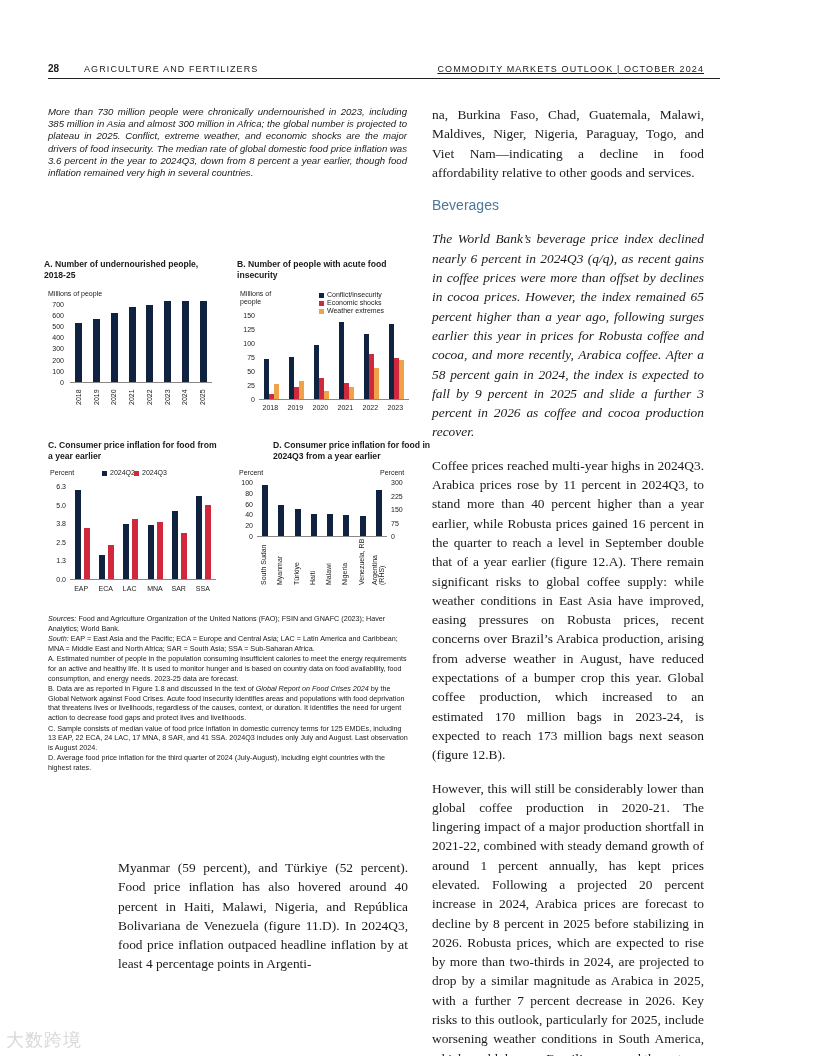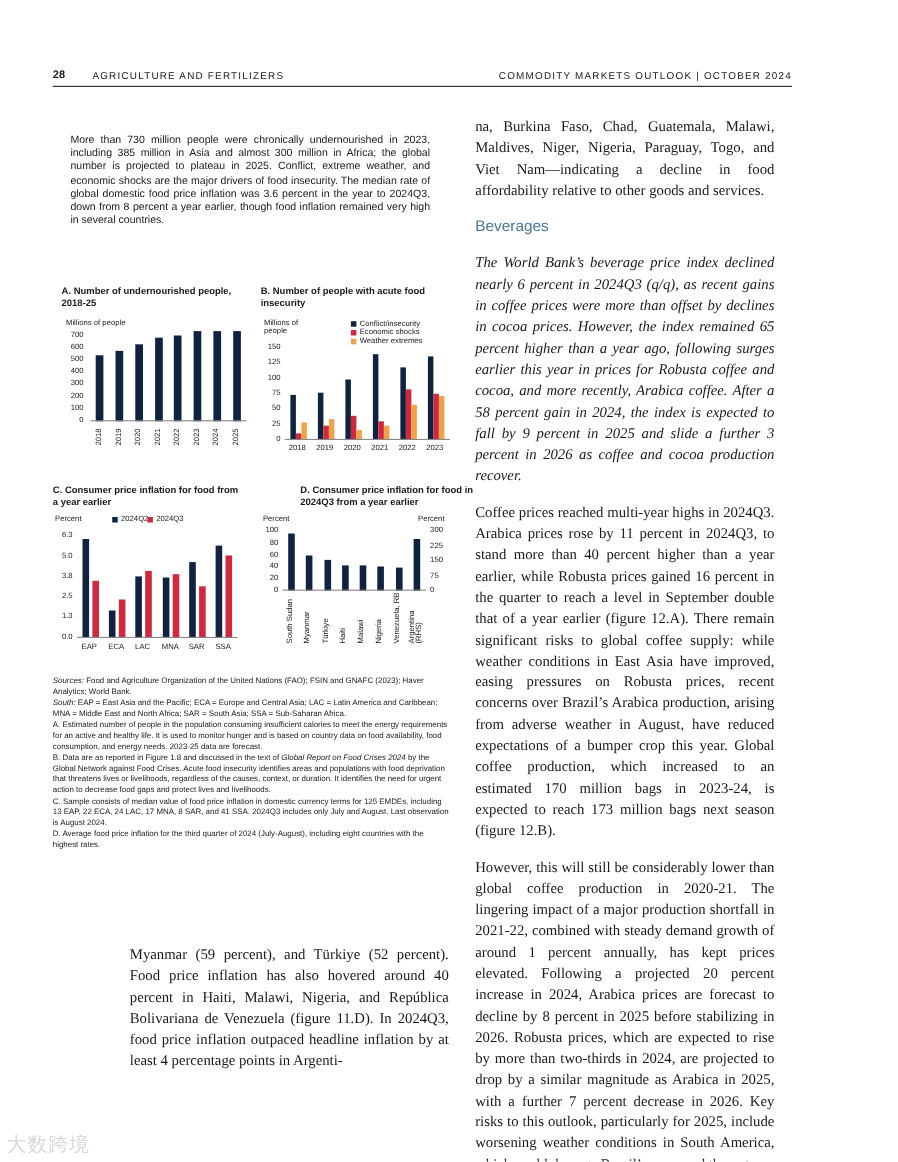--- a/index.html
+++ b/index.html
@@ -1,25 +1,25 @@
 <!DOCTYPE html>
 <html><head>
 <meta charset="utf-8">
 <style>
   html, body { margin:0; padding:0; background:#ffffff; }
   body { width:816px; height:1056px; position:relative; overflow:hidden; color:#1a1a1a; }
   .header { position:absolute; left:48px; top:60px; width:672px; height:18px; border-bottom:1.5px solid #222; font-family:"Liberation Sans", sans-serif; font-size:9px; letter-spacing:1.1px; }
   .header .pg { position:absolute; left:0; top:3px; font-weight:bold; font-size:10px; letter-spacing:0; }
   .header .sec { position:absolute; left:36px; top:4px; }
-  .header .right { position:absolute; right:0; top:4px; }
+  .header .right { position:absolute; right:16px; top:4px;text-decoration:underline; }
 
   .left { position:absolute; left:48px; top:106px; width:359px; font-family:"Liberation Sans", sans-serif; }
   .fig-title { font-size:12.5px; font-weight:bold; line-height:16px; margin:0 0 12px 0; }
   .fig-title .num { color:#4a7898; }
-  .fig-desc { font-size:9.6px; line-height:12.2px; text-align:justify; margin:16px; }
+  .fig-desc { font-size:9.6px; font-style:italic; line-height:12.2px; text-align:justify; margin:0; }
 
   .panel { position:absolute; font-family:"Liberation Sans", sans-serif; }
   .panel-title { font-size:8.6px; font-weight:bold; line-height:11px; }
   .unit { font-size:7px; position:absolute; }
   .tick { font-size:7px; position:absolute; text-align:right; }
   .xlab { font-size:7px; position:absolute; }
   .xlab-rot { font-size:7px; position:absolute; transform:rotate(-90deg); transform-origin:left top; white-space:nowrap; }
   .bar { position:absolute; bottom:0; }
   .axis { position:absolute; height:1px; background:#888; }
   .legend-item { font-size:7px; position:absolute; white-space:nowrap; }
@@ -43,21 +43,21 @@
 <div class="header">
   <span class="pg">28</span>
   <span class="sec">AGRICULTURE AND FERTILIZERS</span>
   <span class="right">COMMODITY MARKETS OUTLOOK | OCTOBER 2024</span>
 </div>
 
 <div class="left">
   <p class="fig-desc">More than 730 million people were chronically undernourished in 2023, including 385 million in Asia and almost 300 million in Africa; the global number is projected to plateau in 2025. Conflict, extreme weather, and economic shocks are the major drivers of food insecurity. The median rate of global domestic food price inflation was 3.6 percent in the year to 2024Q3, down from 8 percent a year earlier, though food inflation remained very high in several countries.</p>
 </div>
 
-<div class="panel" id="panelA" style="left:56px; top:259px; width:172px; height:160px;">
+<div class="panel" id="panelA" style="left:44px; top:259px; width:172px; height:160px;">
   <div class="panel-title" style="width:172px;">A. Number of undernourished people, 2018-25</div>
   <div class="unit" style="left:4px; top:31px;">Millions of people</div>
   <div id="A-yticks">
       <div class="tick" style="left:0; top:41.599999999999994px; width:20px;">700</div>
       <div class="tick" style="left:0; top:52.8px; width:20px;">600</div>
       <div class="tick" style="left:0; top:64px; width:20px;">500</div>
       <div class="tick" style="left:0; top:75.2px; width:20px;">400</div>
       <div class="tick" style="left:0; top:86.4px; width:20px;">300</div>
       <div class="tick" style="left:0; top:97.6px; width:20px;">200</div>
       <div class="tick" style="left:0; top:108.8px; width:20px;">100</div>

